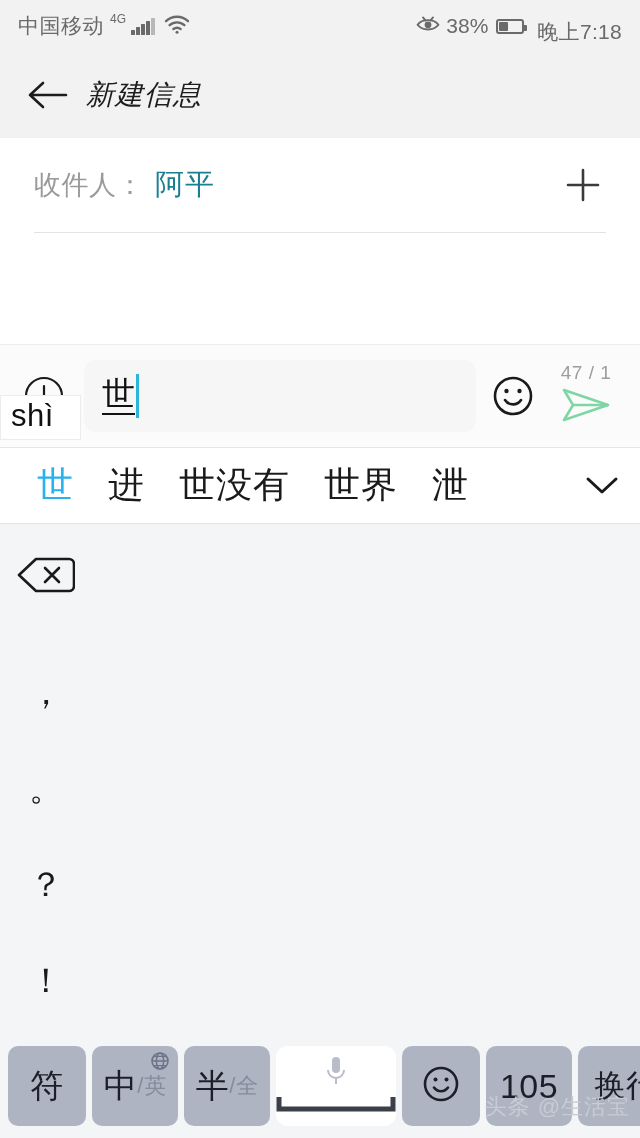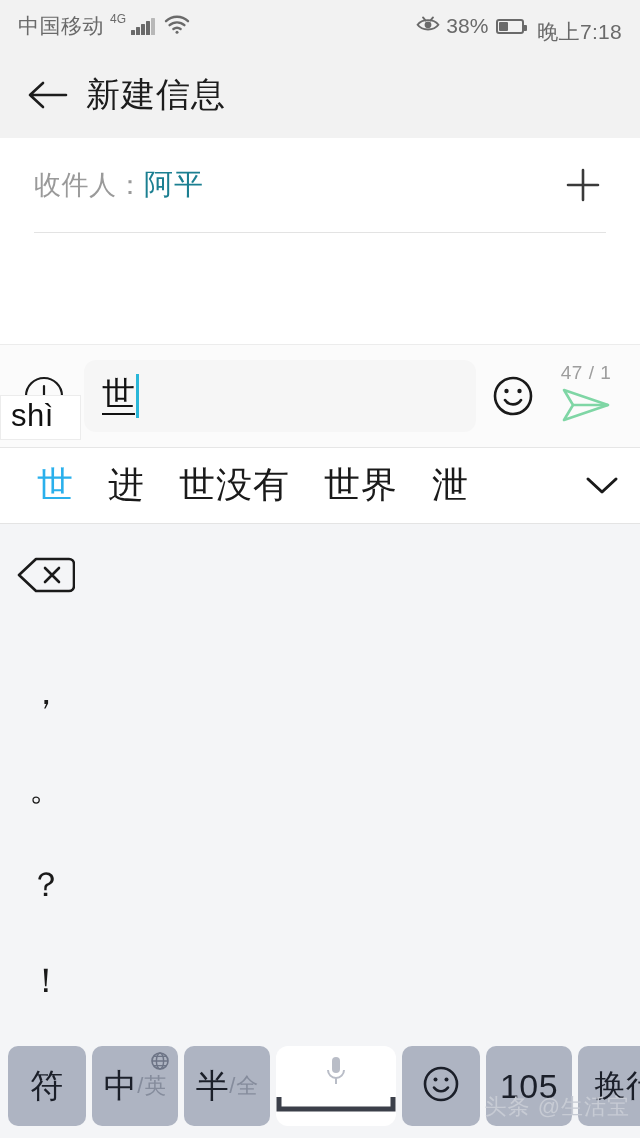--- a/index.html
+++ b/index.html
@@ -122,23 +122,24 @@
   }
   .back-arrow {
     width: 46px;
     height: 46px;
     display: flex;
     align-items: center;
     justify-content: center;
     margin-right: 16px;
   }
   .app-title {
-    font-size: 34px;
+    font-size: 28px;
     color: #1d1d1d;
     letter-spacing: 1px;
+    font-style: italic;
   }
 
   
   .recipient-wrap {
     background: #ffffff;
     padding: 0 34px;
     flex: none;
   }
   .recipient-row {
     height: 94px;
@@ -147,21 +148,21 @@
     border-bottom: 1px solid #e3e3e3;
   }
   .recipient-label {
     font-size: 27px;
     color: #9a9a9a;
     letter-spacing: 0.5px;
   }
   .recipient-value {
     font-size: 29px;
     color: #1b7f91;
-    margin-left: 0;
+    margin-left: 11px;
     letter-spacing: 1px;
   }
   .add-contact {
     margin-left: auto;
     width: 46px;
     height: 46px;
     display: flex;
     align-items: center;
     justify-content: center;
   }

